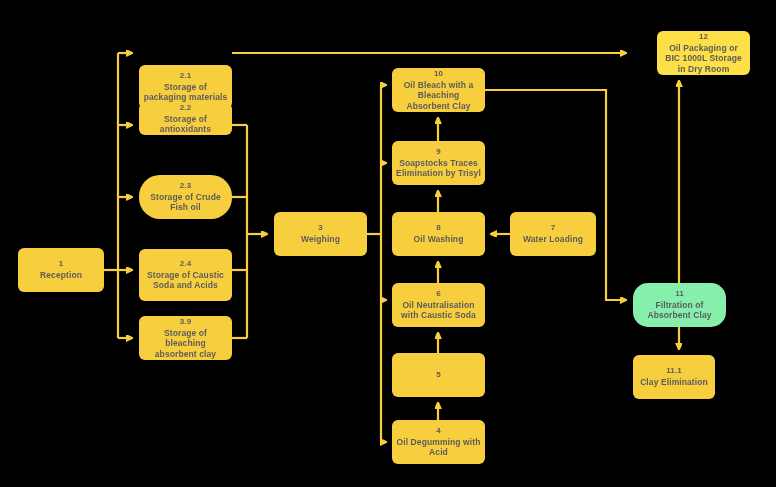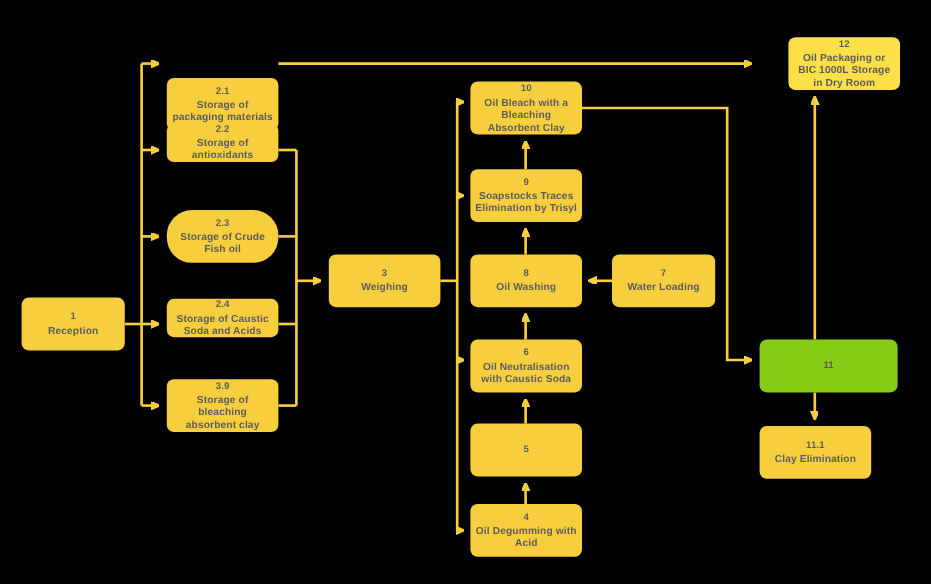--- a/index.html
+++ b/index.html
@@ -149,21 +149,21 @@
     <div class="lbl">Storage of packaging materials</div>
   </div>
   <div class="node" style="left: 139px; top: 103px; width: 93px; height: 32px; background: rgb(247, 207, 62); color: rgb(92, 92, 92);">
     <div class="num">2.2</div>
     <div class="lbl">Storage of antioxidants</div>
   </div>
   <div class="node" style="left: 139px; top: 175px; width: 93px; height: 44px; background: rgb(247, 207, 62); color: rgb(92, 92, 92); border-radius: 21px;">
     <div class="num">2.3</div>
     <div class="lbl">Storage of Crude Fish oil</div>
   </div>
-  <div class="node" style="left: 139px; top: 249px; width: 93px; height: 32px; background: rgb(247, 207, 62); color: rgb(92, 92, 92);">
+  <div class="node" style="left: 139px; top: 249px; width: 93px; height: 52px; background: rgb(247, 207, 62); color: rgb(92, 92, 92);">
     <div class="num">2.4</div>
     <div class="lbl">Storage of Caustic Soda and Acids</div>
   </div>
   <div class="node" style="left: 139px; top: 316px; width: 93px; height: 44px; background: rgb(247, 207, 62); color: rgb(92, 92, 92);">
     <div class="num">3.9</div>
     <div class="lbl">Storage of bleaching absorbent clay</div>
   </div>
   <div class="node" style="left: 274px; top: 212px; width: 93px; height: 44px; background: rgb(247, 207, 62); color: rgb(92, 92, 92);">
     <div class="num">3</div>
     <div class="lbl">Weighing</div>
@@ -188,24 +188,25 @@
     <div class="lbl">Oil Washing</div>
   </div>
   <div class="node" style="left: 392px; top: 141px; width: 93px; height: 44px; background: rgb(247, 207, 62); color: rgb(92, 92, 92);">
     <div class="num">9</div>
     <div class="lbl">Soapstocks Traces Elimination by Trisyl</div>
   </div>
   <div class="node" style="left: 392px; top: 68px; width: 93px; height: 44px; background: rgb(247, 207, 62); color: rgb(92, 92, 92);">
     <div class="num">10</div>
     <div class="lbl">Oil Bleach with a Bleaching Absorbent Clay</div>
   </div>
-  <div class="node" style="left: 633px; top: 283px; width: 115px; height: 44px; background: #84cc16; color: rgb(92, 92, 92);">
+  <div class="node" style="left: 633px; top: 283px; width: 93px; height: 44px; background: #86efac; color: rgb(92, 92, 92); border-radius: 15px;">
     <div class="num">11</div>
-  </div>
-  <div class="node" style="left: 633px; top: 355px; width: 93px; height: 44px; background: rgb(247, 207, 62); color: rgb(92, 92, 92);">
+    <div class="lbl">Filtration of Absorbent Clay</div>
+  </div>
+  <div class="node" style="left: 633px; top: 355px; width: 82px; height: 44px; background: rgb(247, 207, 62); color: rgb(92, 92, 92);">
     <div class="num">11.1</div>
     <div class="lbl">Clay Elimination</div>
   </div>
   <div class="node" style="left: 633px; top: 31px; width: 93px; height: 44px; background: #fde047; color: rgb(92, 92, 92); margin-left: 24px;">
     <div class="num">12</div>
     <div class="lbl">Oil Packaging or BIC 1000L Storage in Dry Room</div>
   </div>
 
 </div>
 

